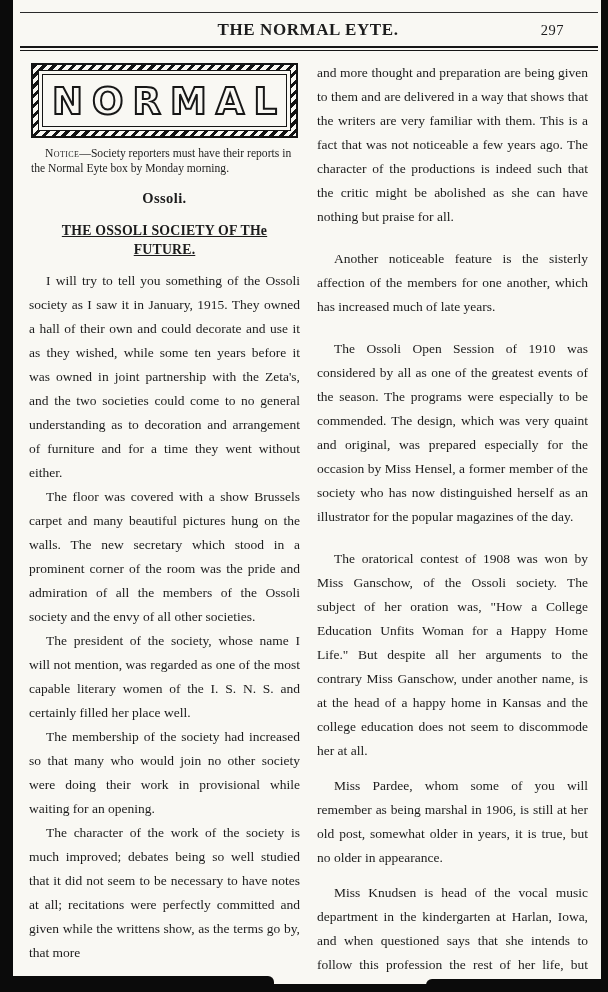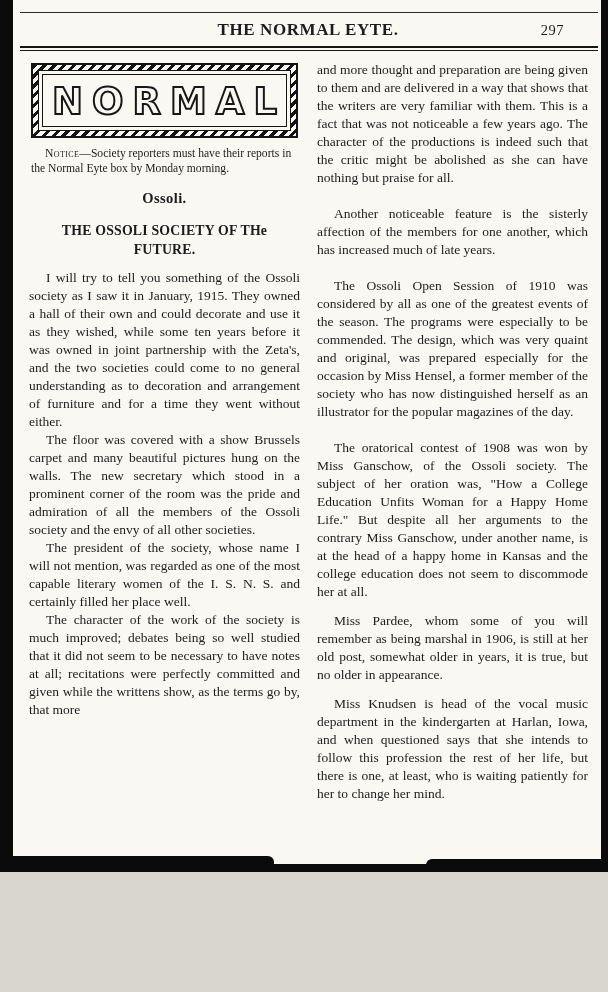--- a/index.html
+++ b/index.html
@@ -1,17 +1,17 @@
 <!DOCTYPE html>
 <html><head>
 <meta charset="utf-8">
 <style>
   html,body { margin:0; padding:0; background:#d8d5cd; }
   .page {
-    position:relative; width:608px; height:872px; margin:0 auto;
+    position:relative; width:608px; height:992px; margin:0 auto;
     background:#f9f8f3; overflow:hidden;
     font-family:"Liberation Serif", serif; color:#1c1c1c;
   }
   
   .edge { position:absolute; background:#0b0b0b; z-index:5; }
   .edge-left  { left:0; top:0; width:13px; height:100%; }
   .edge-right { right:0; top:0; width:7px; height:100%; }
   .edge-bottom { left:0; bottom:0; width:100%; height:8px; }
   .edge-bottom-blob-l { left:0; bottom:0; width:45%; height:16px; border-radius:0 6px 0 0; }
   .edge-bottom-blob-r { right:0; bottom:0; width:30%; height:13px; border-radius:6px 0 0 0; }
@@ -61,25 +61,25 @@
     text-align:left;
   }
   .notice-label { font-variant:small-caps; letter-spacing:0.4px; }
 
   .art-head {
     margin:14px 0 14px; text-align:center; font-size:14.5px; font-weight:600;
     letter-spacing:0.4px;
   }
   .art-subhead {
     margin:8px 0 10px; text-align:center; font-size:13.8px; font-weight:600;
-    line-height:19px; white-space:pre-line; letter-spacing:0.2px;
+    line-height:19px; white-space:pre-line; letter-spacing:0.2px;text-decoration:underline;
   }
 
   .col p.body-par {
-    margin:0; font-size:13.5px; line-height:18px; text-align:justify;
+    margin:0; font-size:13.5px; line-height:24px; text-align:justify;
     text-indent:17px;
   }
   .col p.no-indent { text-indent:0; }
   .col-right p.body-par + p.body-par { margin-top:18px; }
   .col-right p.gap-above { margin-top:11px !important; }
 </style>
 </head>
 <body>
 
 <div class="page">
@@ -113,20 +113,21 @@
 
         <p class="notice"><span class="notice-label">Notice</span><span>—Society reporters must have their reports in the Normal Eyte box by Monday morning.</span></p>
 
         <h2 class="art-head">Ossoli.</h2>
         <h3 class="art-subhead">THE OSSOLI SOCIETY OF THe
 FUTURE.</h3>
 
         <p class="body-par">I will try to tell you something of the Ossoli society as I saw it in January, 1915.  They owned a hall of their own and could decorate and use it as they wished, while some ten years before it was owned in joint partnership with the Zeta's, and the two societies could come to no general understanding as to decoration and arrangement of furniture and for a time they went without either.</p>
         <p class="body-par">The floor was covered with a show Brussels carpet and many beautiful pictures hung on the walls.  The new secretary which stood in a prominent corner of the room was the pride and admiration of all the members of the Ossoli society and the envy of all other societies.</p>
         <p class="body-par">The president of the society, whose name I will not mention, was regarded as one of the most capable literary women of the I. S. N. S. and certainly filled her place well.</p>
+        <p class="body-par">The membership of the society had increased so that many who would join no other society were doing their work in provisional while waiting for an opening.</p>
         <p class="body-par">The character of the work of the society is much improved; debates being so well studied that it did not seem to be necessary to have notes at all; recitations were perfectly committed and given while the writtens show, as the terms go by, that more</p>
       </div>
 
       <div class="col col-right">
         <p class="body-par no-indent">and more thought and preparation are being given to them and are delivered in a way that shows that the writers are very familiar with them. This is a fact that was not noticeable a few years ago.  The character of the productions is indeed such that the critic might be abolished as she can have nothing but praise for all.</p>
         <p class="body-par">Another noticeable feature is the sisterly affection of the members for one another, which has increased much of late years.</p>
         <p class="body-par">The Ossoli Open Session of 1910 was considered by all as one of the greatest events of the season.  The programs were especially to be commended.  The design, which was very quaint and original, was prepared especially for the occasion by Miss Hensel, a former member of the society who has now distinguished herself as an illustrator for the popular magazines of the day.</p>
         <p class="body-par">The oratorical contest of 1908 was won by Miss Ganschow, of the Ossoli society.  The subject of her oration was, "How a College Education Unfits Woman for a Happy Home Life." But despite all her arguments to the contrary Miss Ganschow, under another name, is at the head of a happy home in Kansas and the college education does not seem to discommode her at all.</p>
         <p class="body-par gap-above">Miss Pardee, whom some of you will remember as being marshal in 1906, is still at her old post, somewhat older in years, it is true, but no older in appearance.</p>
         <p class="body-par gap-above">Miss Knudsen is head of the vocal music department in the kindergarten at Harlan, Iowa, and when questioned says that she intends to follow this profession the rest of her life, but there is one, at least, who is waiting patiently for her to change her mind.</p>

